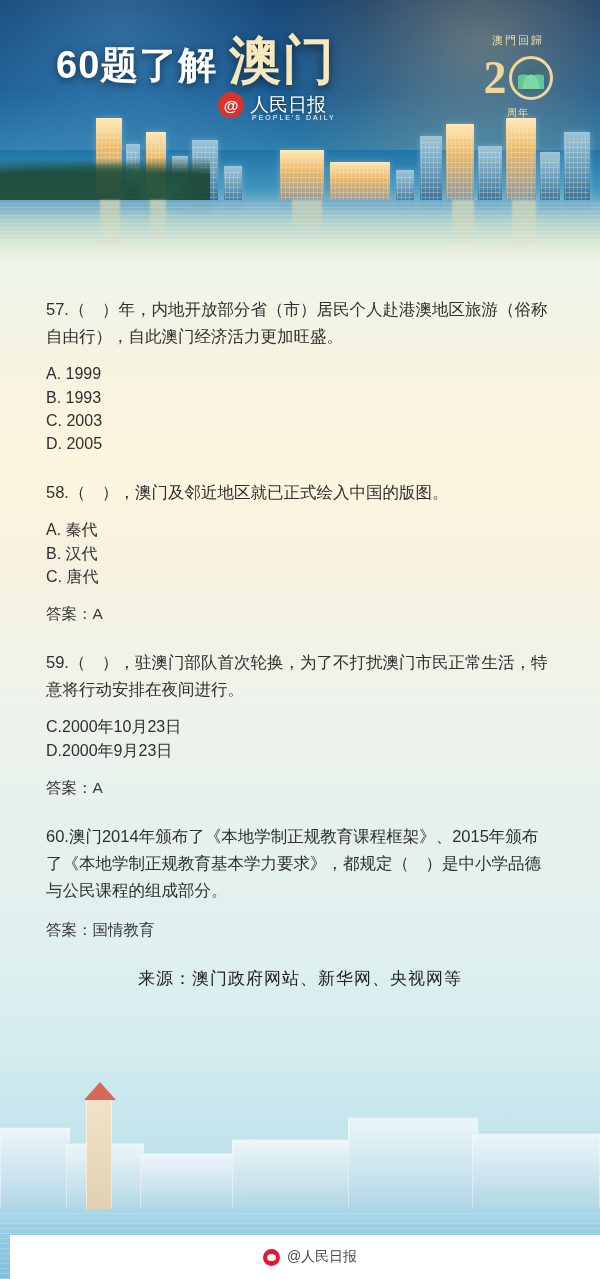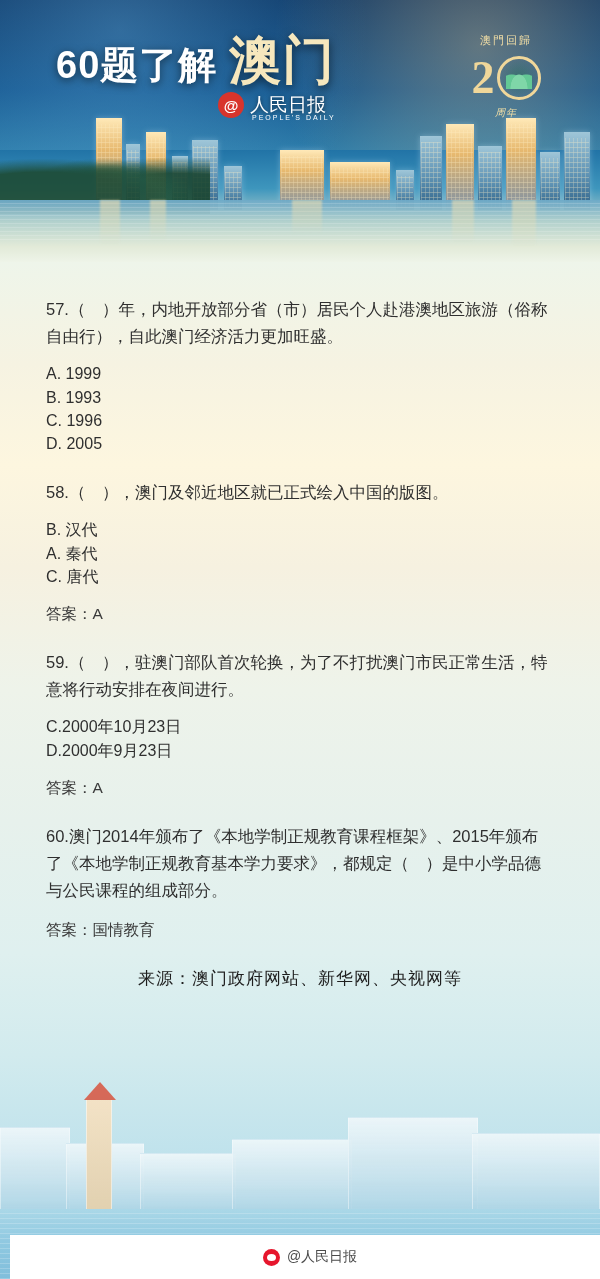--- a/index.html
+++ b/index.html
@@ -113,21 +113,21 @@
     color: #fff;
     font-size: 15px;
     display: flex; align-items: center; justify-content: center;
     font-weight: bold;
   }
   .pd-text { font-size: 19px; font-weight: normal; text-shadow: 0 1px 4px rgba(0,0,0,.6); }
   .pd-sub { position: absolute; left: 252px; top: 114px; font-size: 7px; color: #ffffff; letter-spacing: 2px; }
 
   .anniv {
     position: absolute;
-    right: 42px; top: 24px;
+    right: 30px; top: 24px;
     width: 104px; height: 104px;
     display: flex; flex-direction: column; align-items: center; justify-content: center;
     color: #f3dfa6;
   }
   .anniv .top-text { font-size: 11px; letter-spacing: 2px; font-family: "Liberation Serif", serif; }
   .anniv .ring {
     position: relative;
     width: 76px; height: 56px;
     display: flex; align-items: center; justify-content: center;
     margin-top: 2px;
@@ -145,21 +145,21 @@
     margin-left: 2px;
     background: radial-gradient(circle, rgba(40,110,90,.55), rgba(0,0,0,0) 70%);
   }
   .lotus {
     width: 26px; height: 22px;
     background:
       radial-gradient(ellipse at 50% 100%, #7fd6a8 0 45%, rgba(127,214,168,0) 48%),
       radial-gradient(ellipse at 22% 90%, #63c895 0 42%, rgba(99,200,149,0) 46%),
       radial-gradient(ellipse at 78% 90%, #63c895 0 42%, rgba(99,200,149,0) 46%);
   }
-  .anniv .bot-text { font-size: 10px; letter-spacing: 1px; margin-top: 0; font-family: "Liberation Serif", serif; font-style: italic; }
+  .anniv .bot-text { font-size: 10px; letter-spacing: 1px; margin-top: 0; font-family: "Liberation Serif", serif; }
 
   
   .content {
     position: relative;
     width: 600px;
     height: 1017px;
     background: linear-gradient(180deg,
         #eef5ea 0%,
         #f6f3e2 10%,
         #fdf6df 20%,
@@ -326,28 +326,28 @@
       <div class="bc-b" style="left:232px; width:120px; height:74px;"></div>
       <div class="bc-b" style="left:348px; width:130px; height:96px;"></div>
       <div class="bc-b" style="left:472px; width:128px; height:80px;"></div>
       <div class="bc-water"></div>
     </div>
 
     <div class="qblock">
       <p class="qtext">57.（　）年，内地开放部分省（市）居民个人赴港澳地区旅游（俗称自由行），自此澳门经济活力更加旺盛。</p>
       <p class="opt">A. 1999</p>
       <p class="opt">B. 1993</p>
-      <p class="opt">C. 1996</p>
+      <p class="opt">C. 2003</p>
       <p class="opt">D. 2005</p>
     </div>
 
     <div class="qblock">
       <p class="qtext">58.（　），澳门及邻近地区就已正式绘入中国的版图。</p>
+      <p class="opt">A. 秦代</p>
       <p class="opt">B. 汉代</p>
-      <p class="opt">A. 秦代</p>
       <p class="opt">C. 唐代</p>
       <p class="ans">
         <span>答案：</span><span>A</span>
       </p>
     </div>
 
     <div class="qblock">
       <p class="qtext">59.（　），驻澳门部队首次轮换，为了不打扰澳门市民正常生活，特意将行动安排在夜间进行。</p>
       <p class="opt">C.2000年10月23日</p>
       <p class="opt">D.2000年9月23日</p>

